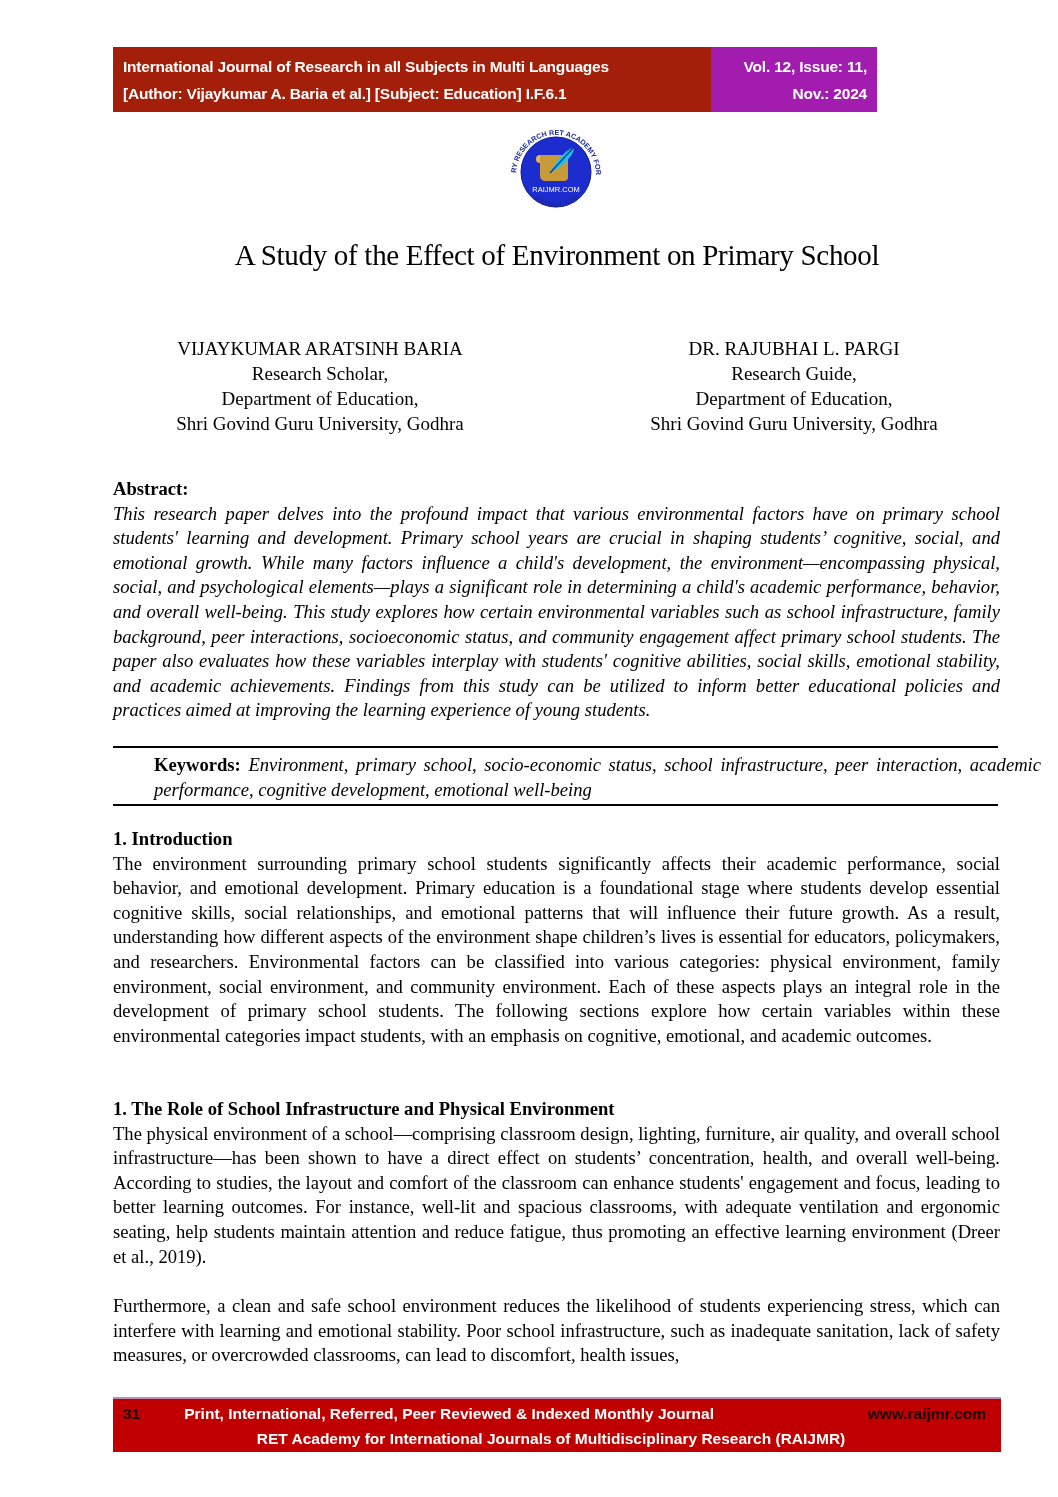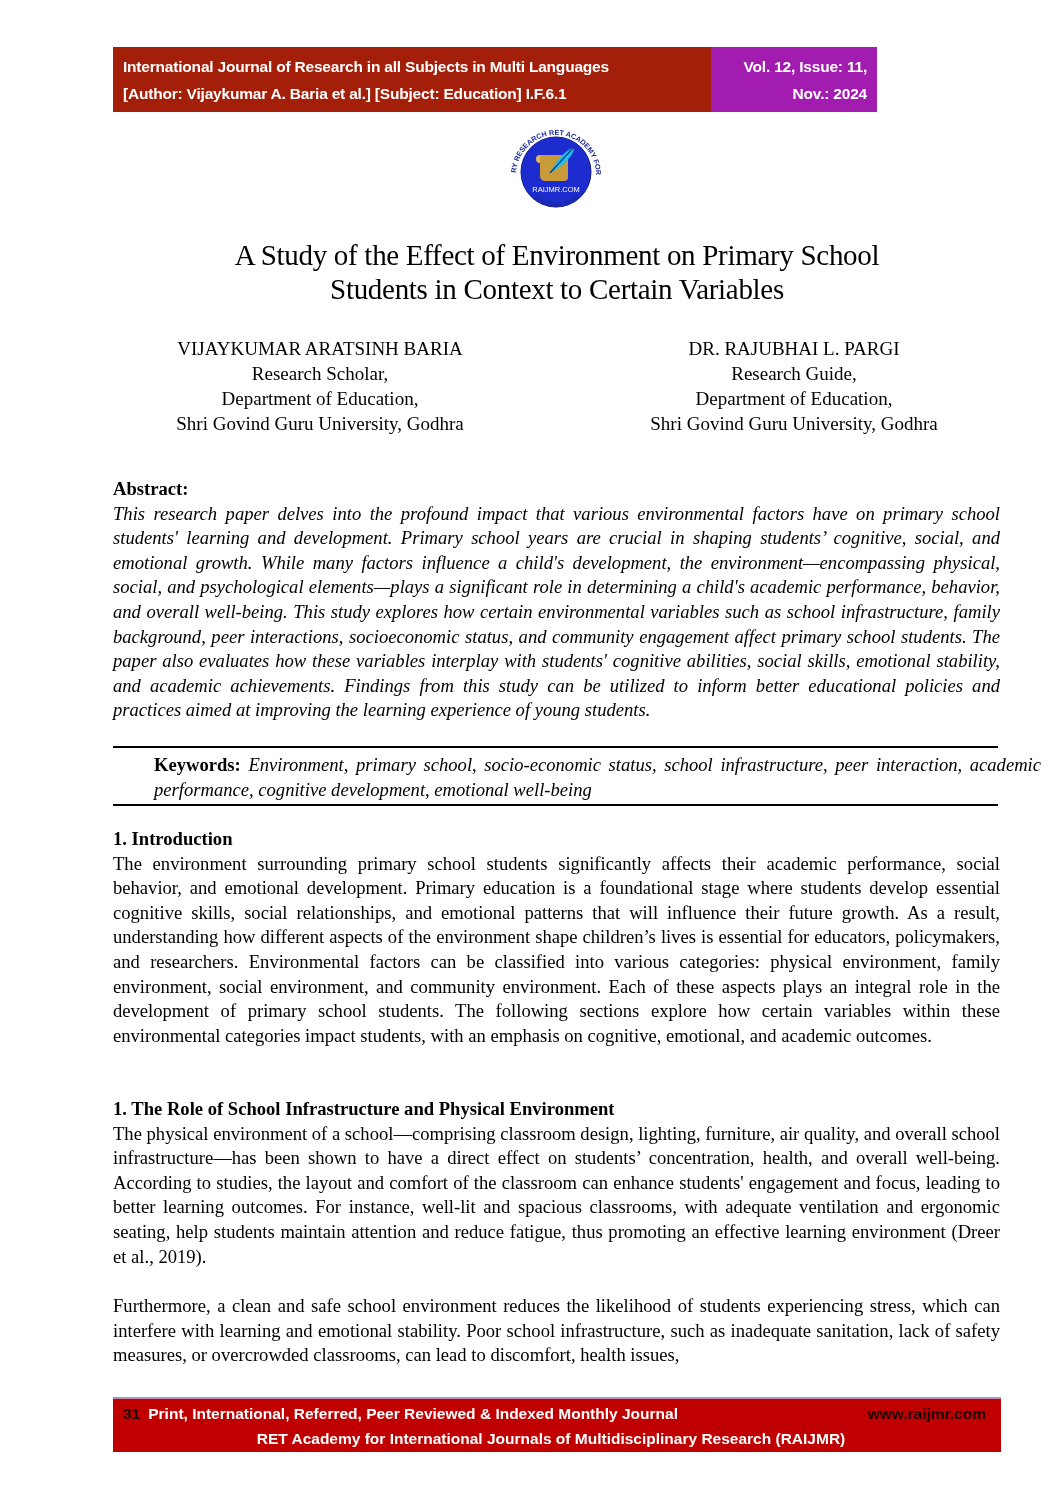--- a/index.html
+++ b/index.html
@@ -29,21 +29,21 @@
   
   .block { position: absolute; left: 113px; width: 887px; font-size: 18.6px; line-height: 24.6px; text-align: justify; }
   .h { font-weight: bold; }
   .italic { font-style: italic; }
   .rule { position: absolute; left: 113px; width: 885px; height: 2px; background: #000; }
 
   
   .ftr-line { position: absolute; left: 113px; top: 1397px; width: 888px; height: 2px; background: #b98fb5; }
   .ftr { position: absolute; left: 113px; top: 1399px; width: 888px; height: 53px; background: #C00000; color: #fff;
          font-family: "Liberation Sans", sans-serif; font-weight: bold; font-size: 15.5px; line-height: 25px; }
-  .ftr .row1 { display: flex; padding: 2px 15px 0 10px; }
+  .ftr .row1 { display: flex; padding: 2px 15px 0 10px; gap: 36px; }
   .ftr .pg { color: #1a0000; margin-right: 8px; }
   .ftr .url { margin-left: auto; color: #1a0000; }
   .ftr .row2 { text-align: center; padding-right: 20px; padding-left: 8px; }
 </style>
 </head>
 <body>
 
 <div class="hdr">
   <div class="hdr-left">
     <div>International Journal of Research in all Subjects in Multi Languages</div>
@@ -75,21 +75,20 @@
     <path d="M38 34 q-4 0 -4 4 q0 4 4 4" fill="#e3b85a"></path>
 
     <path d="M72 26 q-14 6 -24 26 q12 -6 20 -16 q4 -5 4 -10 z" fill="#1ec0f0"></path>
     <path d="M72 26 l-24 26" stroke="#083a80" stroke-width="1.2"></path>
     <text x="54" y="71" font-family="Liberation Sans, sans-serif" font-size="7.5" fill="#ffffff" text-anchor="middle">RAIJMR.COM</text>
   </svg>
 </div>
 
 <div class="title">
   <div>A Study of the Effect of Environment on Primary School</div>
-  <div>Students in Context to Certain Variables</div>
 </div>
 
 <div class="author a1">
   <div>VIJAYKUMAR ARATSINH BARIA</div>
   <div>Research Scholar,</div>
   <div>Department of Education,</div>
   <div>Shri Govind Guru University, Godhra</div>
 </div>
 <div class="author a2">
   <div>DR. RAJUBHAI L. PARGI</div>

